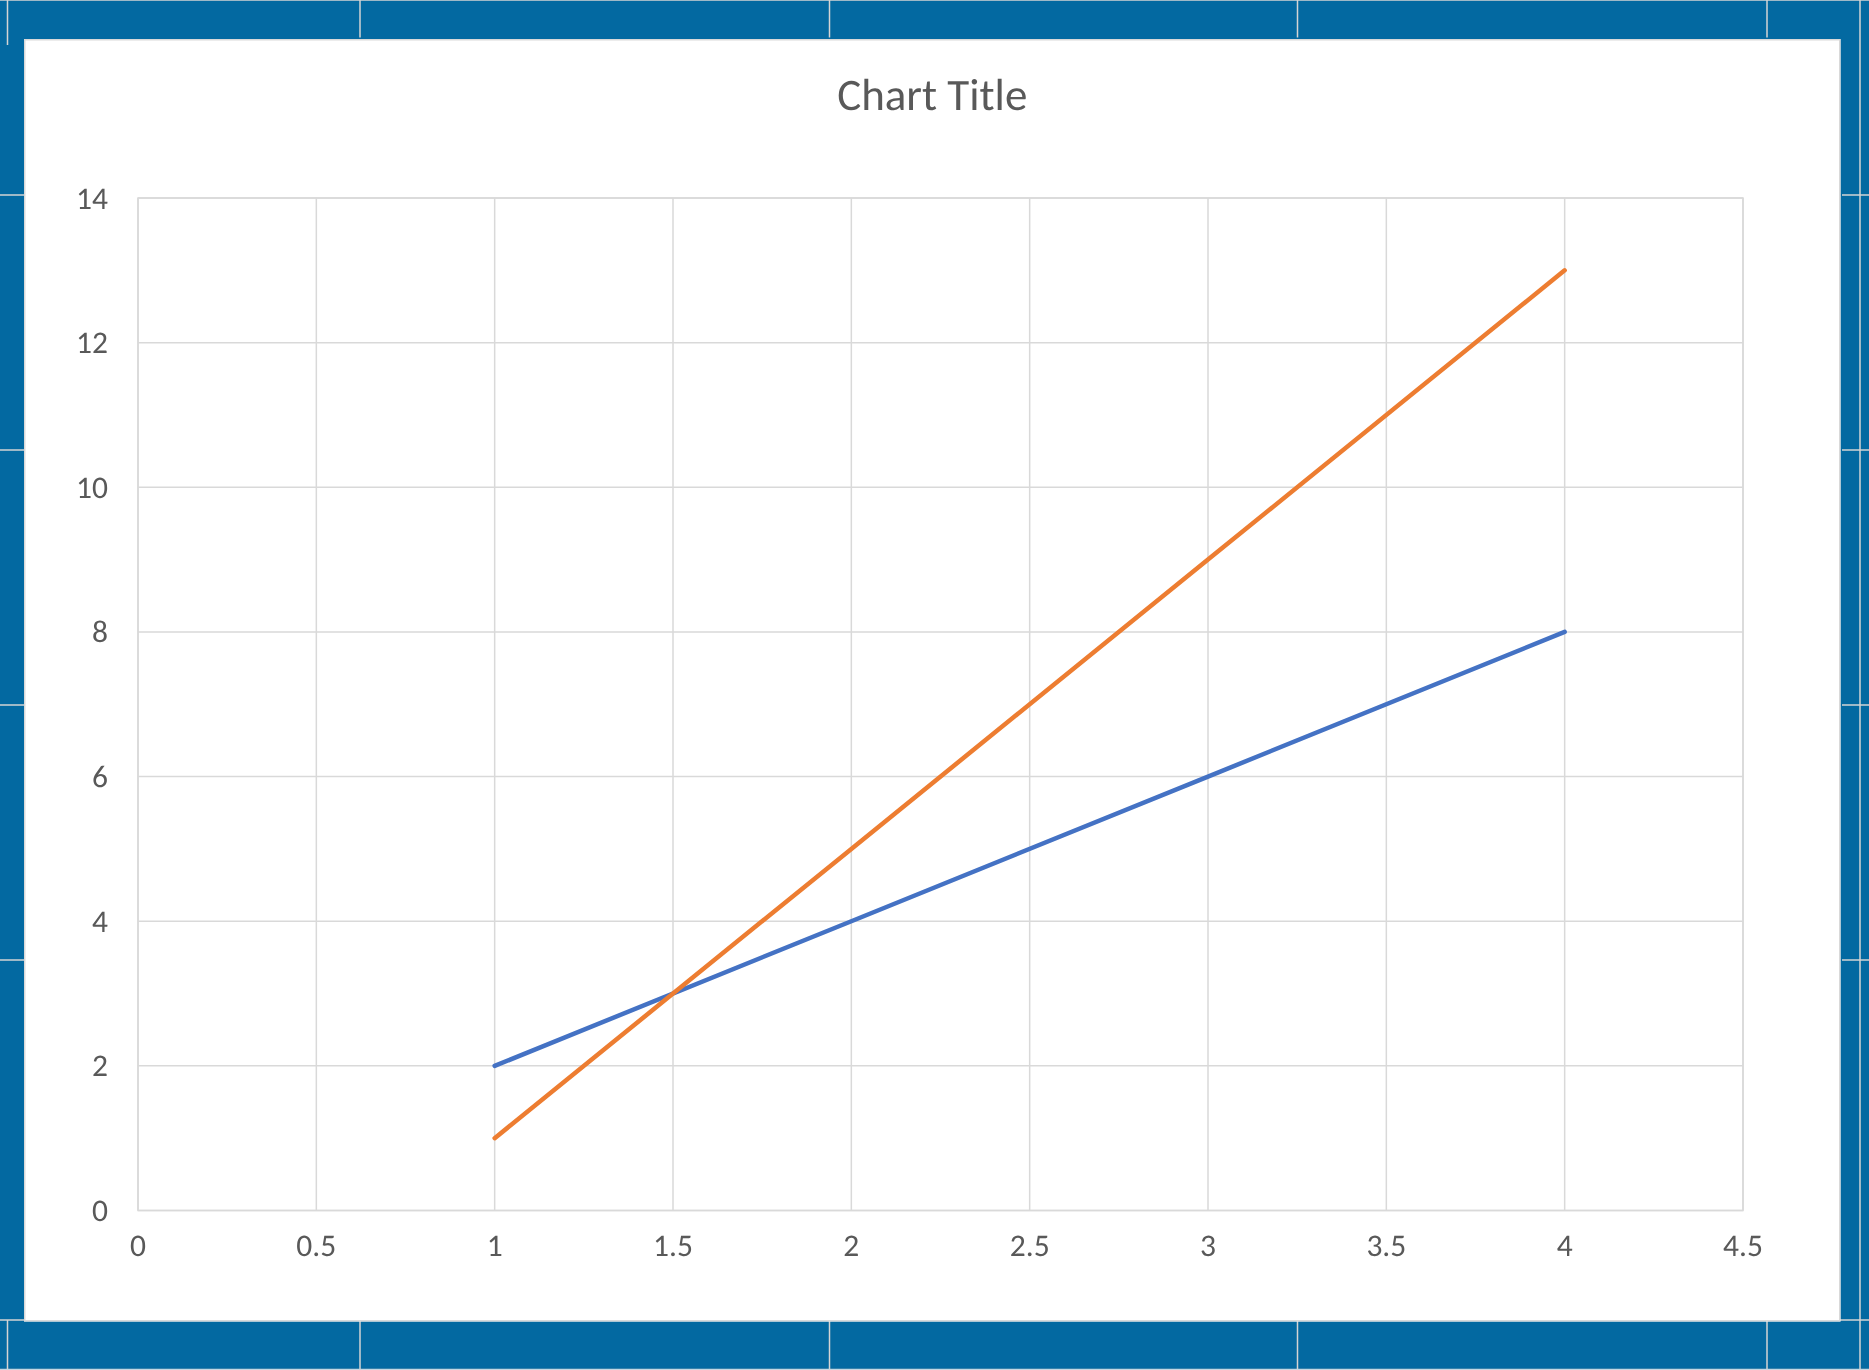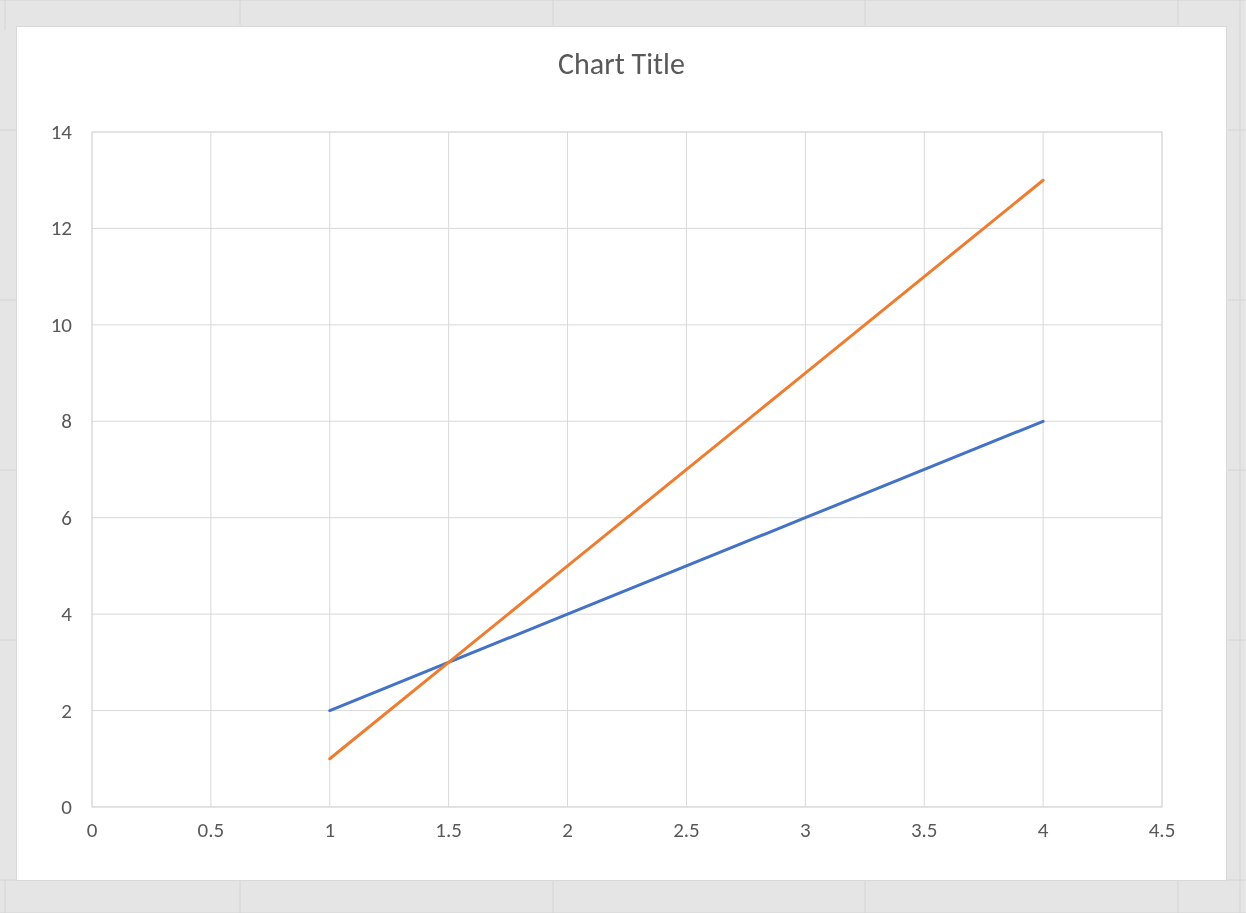--- a/index.html
+++ b/index.html
@@ -8,21 +8,21 @@
     width: 1246px;
     height: 913px;
     background: #ffffff;
     font-family: "Calibri", "Segoe UI", Arial, sans-serif;
     color: #595959;
   }
   .sheet {
     position: relative;
     width: 1246px;
     height: 913px;
-    background: #e5e5e5;
+    background: #0369a1;
   }
   .grid-bg line {
     stroke: #d4d4d4;
     stroke-width: 1;
   }
   .chart-frame {
     position: absolute;
     left: 16px;
     top: 26px;
     width: 1211px;

